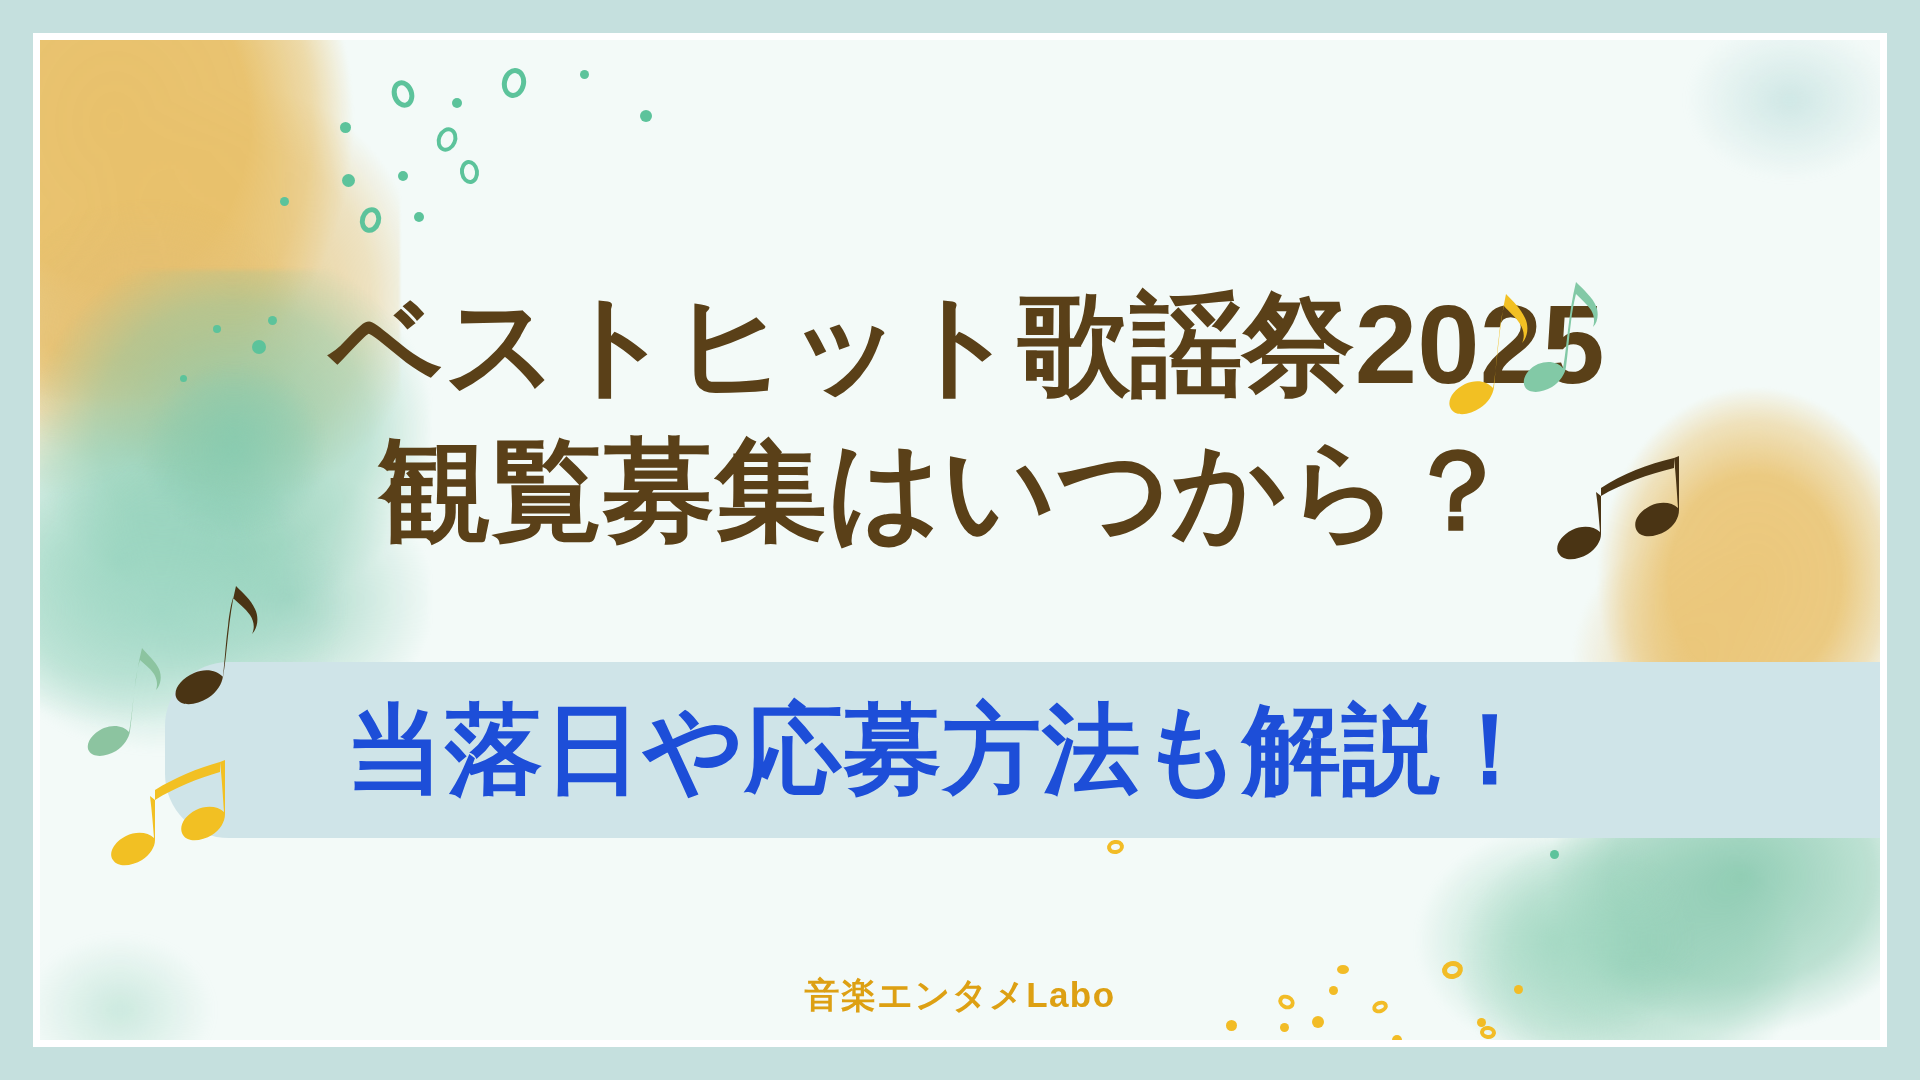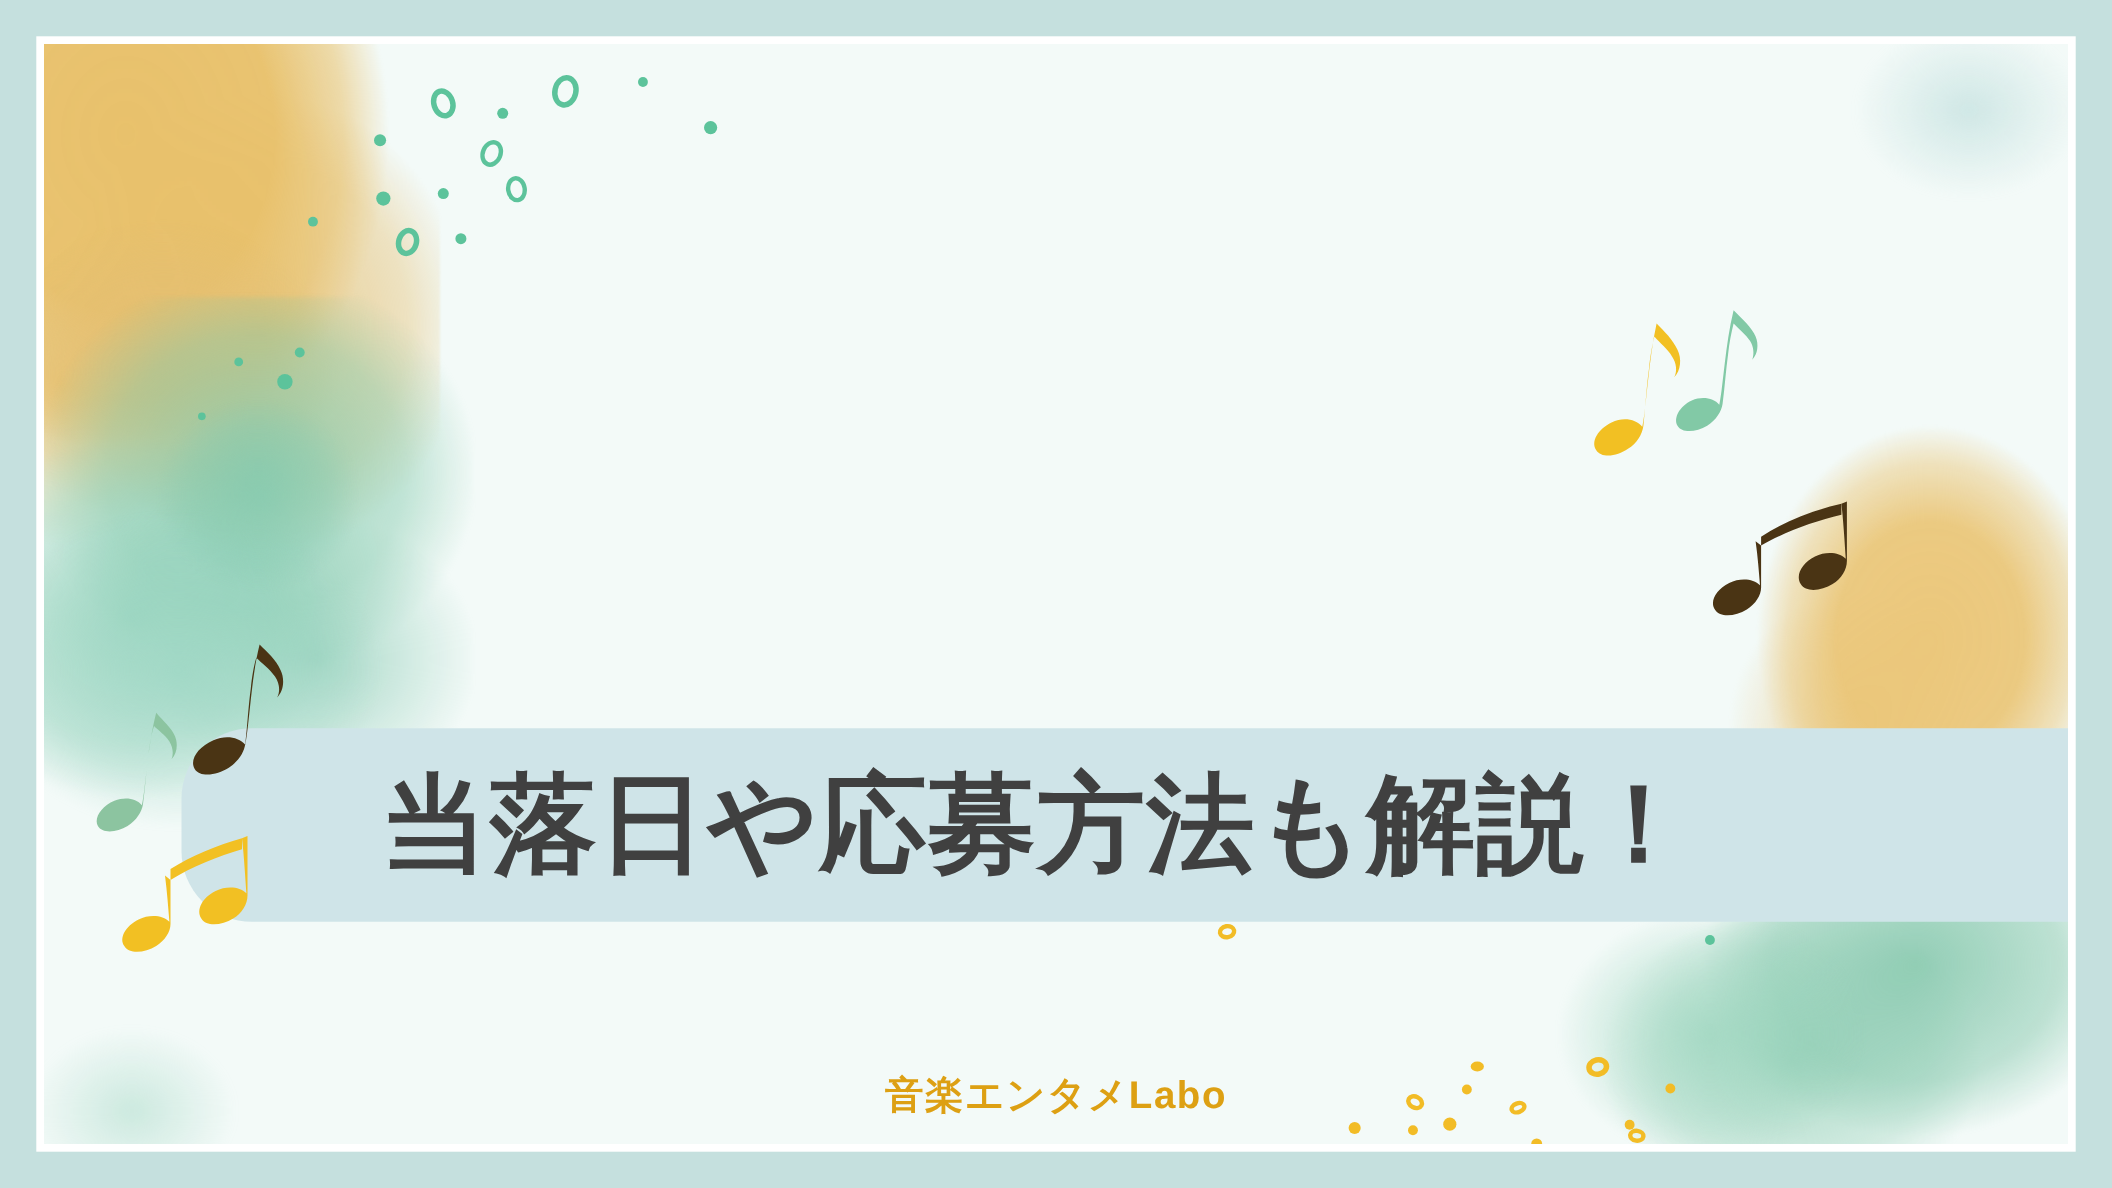--- a/index.html
+++ b/index.html
@@ -201,21 +201,21 @@
     left: 0;
     top: 640px;
     width: 1840px;
     z-index: 20;
     text-align: center;
   }
   .subline {
     display: inline-block;
     font-size: 98px;
     font-weight: 700;
-    color: #404040;
+    color: #1d4ed8;
     letter-spacing: 0.012em;
     line-height: 1.42;
     white-space: nowrap;
     margin-left: -34px;
   }
 
   
   .brand {
     position: absolute;
     left: 0;
@@ -346,20 +346,24 @@
       <path d="M60 44 C62 58 63 72 64 84 C58 78 46 77 36 82
                C24 88 18 99 23 106 C28 114 42 112 52 106
                C60 101 65 93 65 86 L65 40
                C86 26 112 16 138 10 L138 20
                C113 26 85 36 65 48 Z" fill="#4a3414"></path>
       <path d="M138 10 C140 28 141 46 142 60 C136 54 124 53 114 58
                C102 64 96 75 101 83 C106 91 120 89 130 83
                C138 78 143 70 143 62 L143 8 Z" fill="#4a3414"></path>
     </svg>
 
+    <div class="headline">
+      <div class="hl-line hl-line-1">ベストヒット歌謡祭2025</div>
+      <div class="hl-line hl-line-2">観覧募集はいつから？</div>
+    </div>
 
     <div class="subline-wrap">
       <span class="subline">当落日や応募方法も解説！</span>
     </div>
 
     <div class="brand">音楽エンタメLabo</div>
 
   </div>
 
   <div class="frame"></div>

